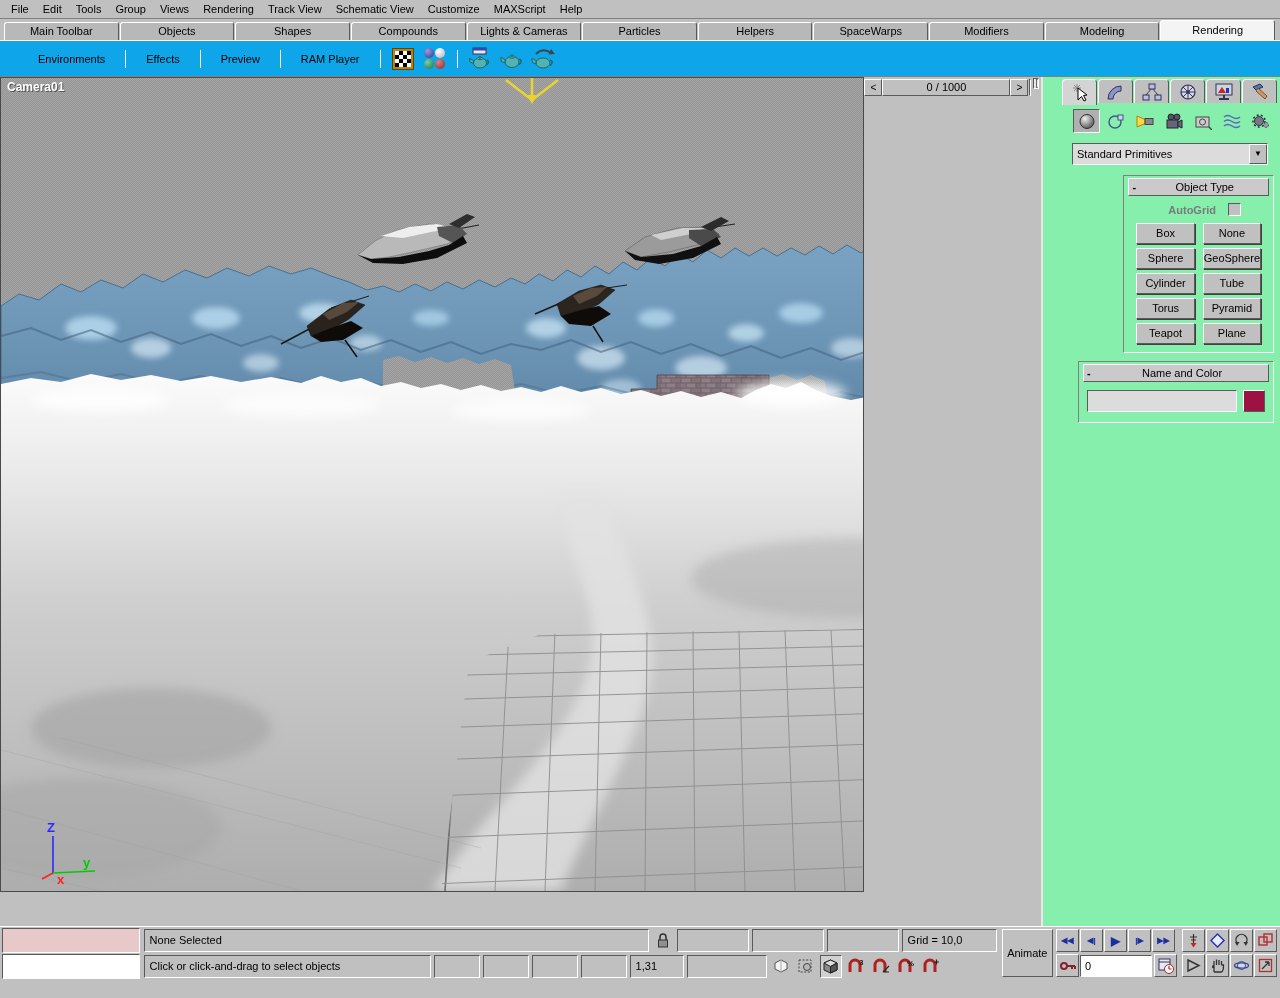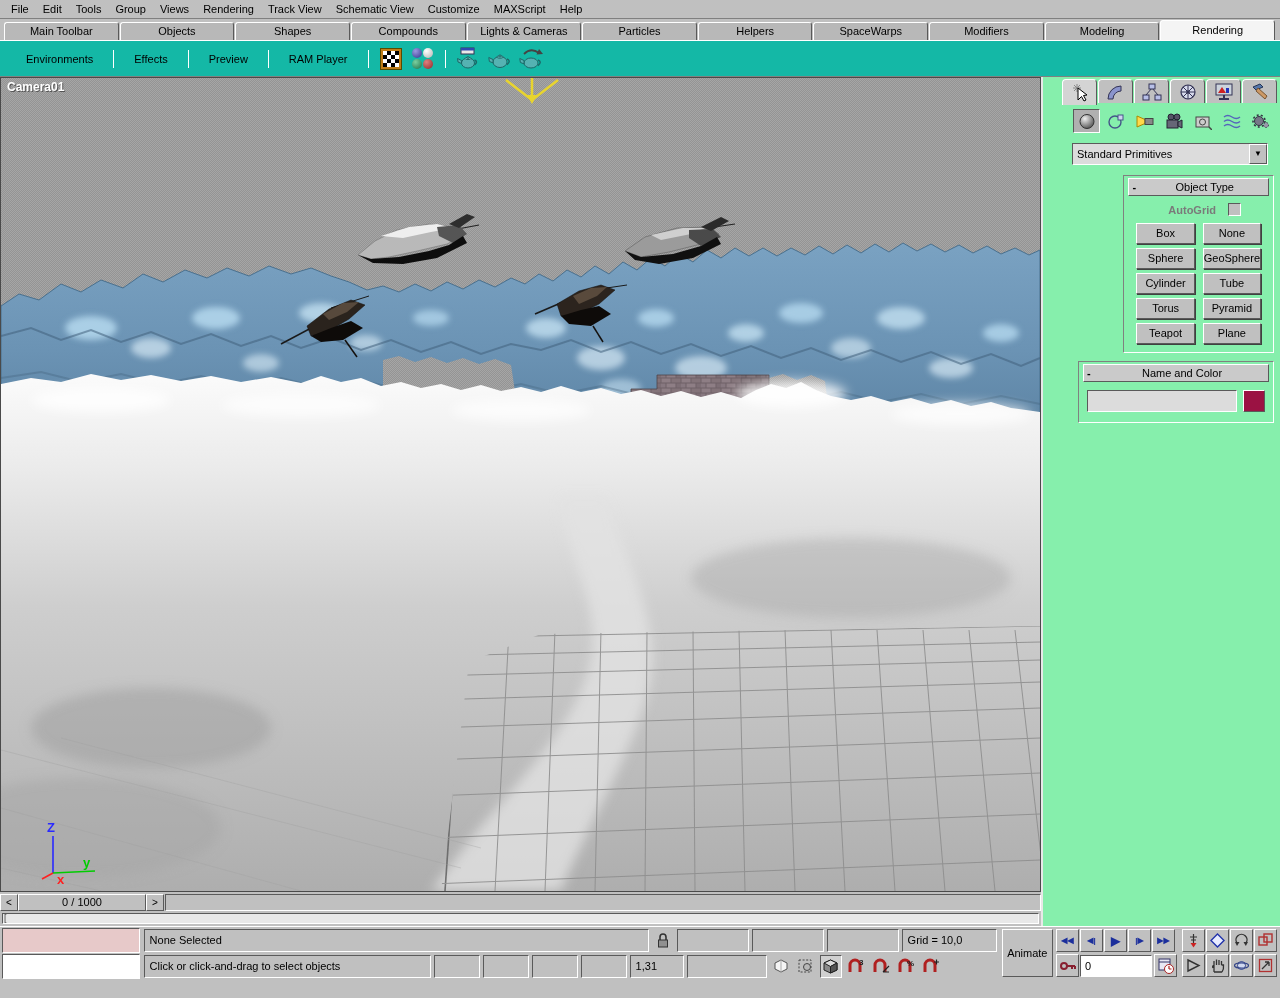--- a/index.html
+++ b/index.html
@@ -19,33 +19,33 @@
   
   .menubar { height:19px; background:#c0c0c0; border-bottom:1px solid #808080; display:flex; align-items:center; padding-left:4px; }
   .menubar span { padding:2px 7px;text-align:center; }
 
   
   .tabbar { height:21px; display:flex; align-items:flex-end; padding:2px 4px 0 4px; background:#c0c0c0; }
   .tab { flex:1; height:18px; line-height:17px; text-align:center; background:#b8b8b8; border:1px solid; border-color:#ffffff #5a5a5a #5a5a5a #ffffff; border-bottom:none; border-radius:3px 3px 0 0; margin-right:1px; white-space:nowrap; overflow:hidden; }
   .tab.active { background:#f4f4f4; height:20px; line-height:19px; font-weight:normal; }
 
   
-  .toolbar { height:37px; background:#14b8a6; border-top:1px solid #ffffff; display:flex; align-items:center; padding:0 12px; border-bottom:1px solid #808080; }
+  .toolbar { height:37px; background:#0ea5e9; border-top:1px solid #ffffff; display:flex; align-items:center; padding:0 24px; border-bottom:1px solid #808080; }
   .tbtn { padding:3px 14px; }
   .tsep { width:1px; height:18px; background:#808080; border-right:1px solid #fff; margin:0 6px; }
   .iconbtn { width:26px; height:26px; display:flex; align-items:center; justify-content:center; margin:0 3px; }
   .render-checker { width:20px; height:20px; border:2px solid #c07d18; outline:1px solid #5a4a00;
      background-image:linear-gradient(45deg,#000 25%,transparent 25%,transparent 75%,#000 75%),linear-gradient(45deg,#000 25%,#fff 25%,#fff 75%,#000 75%);
      background-size:8px 8px; background-position:0 0,4px 4px; }
   .matballs { display:grid; grid-template-columns:10px 10px; grid-template-rows:10px 10px; gap:1px; }
   .matballs i { border-radius:50%; display:block; }
 
   
   .main { display:flex; height:849px; }
-  .vpcol { width:1041px; display:flex; flex-direction:column; }
+  .vpcol { width:1041px; display:flex; flex-direction:row; }
   .viewport { position:relative; width:1041px; height:815px; border:1px solid #4a4a4a; background:#9e9e9e; overflow:hidden; }
   .vplabel { position:absolute; left:6px; top:2px; color:#fff; font-weight:bold; font-size:12px; text-shadow:1px 1px 0 #555; z-index:5; }
 
   
   .timeslider { height:20px; display:flex; align-items:center; background:#c0c0c0; padding:1px 0; }
   .ts-arrow { width:18px; height:17px; text-align:center; line-height:15px; font-size:10px; }
   .ts-handle { width:128px; height:17px; text-align:center; line-height:15px; }
   .ts-track { flex:1; height:17px; margin-left:1px; }
   .trackbar { height:14px; background:#c0c0c0; padding:1px 2px; }
   .trackbar .bar { height:11px; background:#e8e8e8; border:1px solid; border-color:#5a5a5a #ffffff #ffffff #5a5a5a; font-size:9px; line-height:9px; color:#444; padding-left:1px; }

